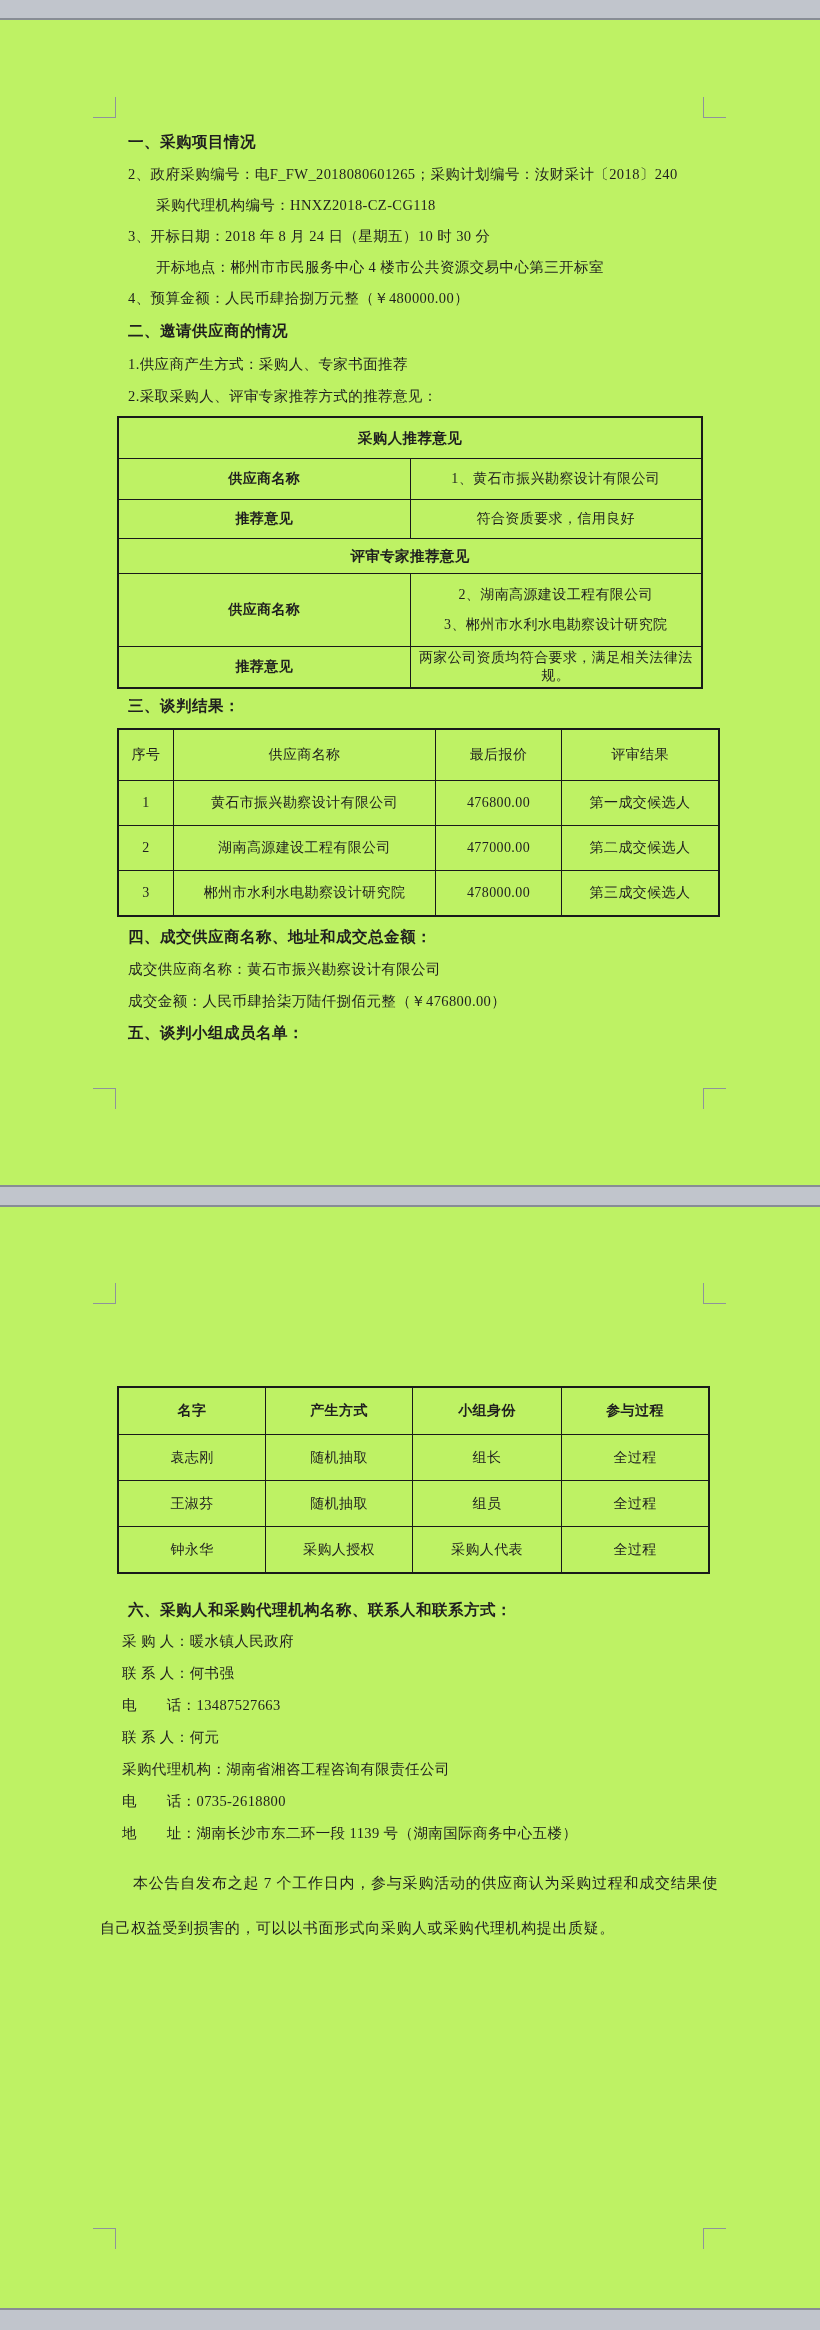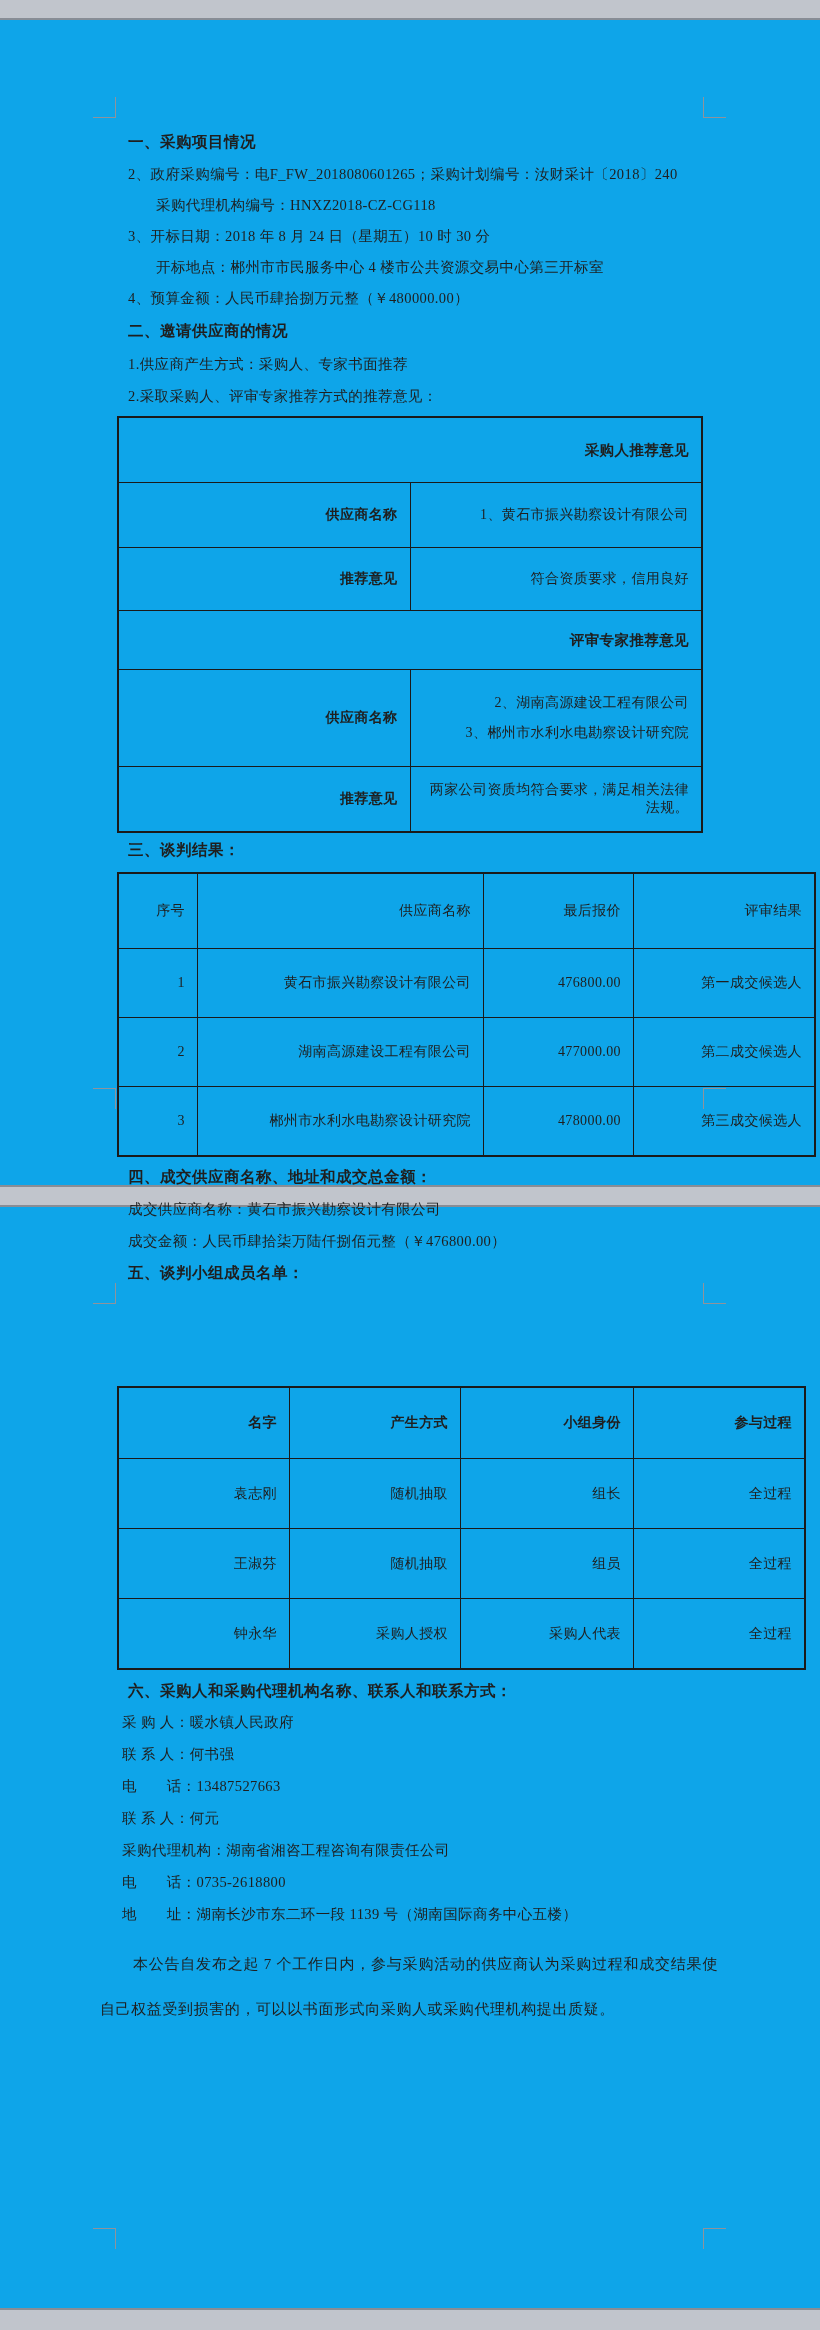--- a/index.html
+++ b/index.html
@@ -1,17 +1,17 @@
 <!DOCTYPE html>
 <html><head>
 <meta charset="utf-8">
 <style>
   html,body{margin:0;padding:0;background:#ffffff;}
   #screen{
-    position:relative;width:820px;height:2330px;background:#0ea5e9;overflow:hidden;
+    position:relative;width:820px;height:2330px;background:#bef264;overflow:hidden;
     font-family:"Liberation Serif","DejaVu Serif",serif;color:#1f1f1f;
   }
   .band{position:absolute;left:0;width:820px;background:#c1c5cc;}
   .band-top{top:0;height:18px;border-bottom:2px solid #888d95;}
   .band-mid{top:1185px;height:18px;border-top:2px solid #888d95;border-bottom:2px solid #888d95;}
   .band-bottom{top:2308px;height:22px;border-top:2px solid #888d95;}
   
   .mark{position:absolute;width:22px;height:20px;}
   .m-tl{border-right:1px solid #8f939b;border-bottom:1px solid #8f939b;}
   .m-tr{border-left:1px solid #8f939b;border-bottom:1px solid #8f939b;}
@@ -20,21 +20,21 @@
   .content{position:absolute;left:117px;width:586px;}
   .hd{font-weight:bold;font-size:15.5px;height:34px;line-height:34px;padding-left:11px;letter-spacing:0.5px;}
   .hd2{height:32px;line-height:32px;}
   .l{font-size:14.5px;height:31px;line-height:31px;padding-left:11px;letter-spacing:0.4px;}
   .l32{height:32px;line-height:32px;}
   .sub{padding-left:39px;}
   .p2l{padding-left:5px;}
   table{border-collapse:collapse;table-layout:fixed;width:586px;}
   table,td{border:1px solid #1a1a1a;}
   table{border-width:2px;}
-  td{font-size:14px;text-align:right;vertical-align:middle;letter-spacing:0.4px;padding:12px;}
+  td{font-size:14px;text-align:center;vertical-align:middle;letter-spacing:0.4px;padding:0;}
   .t-lab{font-weight:bold;}
   .t1{margin-top:4px;}
   .t1 .r-head td{font-weight:bold;font-size:14.5px;}
   .t2{margin-top:6px;width:596px;}
   .t3 td{height:45px;}
   .t3 .r-head td{font-weight:bold;}
   .twoLine div{line-height:30px;}
   .closing{margin-left:-17px;width:618px;font-size:15px;line-height:45px;
            text-indent:2.2em;letter-spacing:0.6px;margin-top:12px;text-align:justify;}
   .mt14{}
@@ -162,21 +162,21 @@
       </tr>
       <tr>
         <td>钟永华</td>
         <td>采购人授权</td>
         <td>采购人代表</td>
         <td>全过程</td>
       </tr>
     </tbody>
       </table>
 
-    <div class="hd" style="margin-top:6px;height:30px;line-height:30px;">六、采购人和采购代理机构名称、联系人和联系方式：</div>
+    <div class="hd" style="margin-top:21px;height:30px;line-height:30px;">六、采购人和采购代理机构名称、联系人和联系方式：</div>
     <div class="l l32 p2l">采 购 人：暖水镇人民政府</div>
     <div class="l l32 p2l">联 系 人：何书强</div>
     <div class="l l32 p2l">电　　话：13487527663</div>
     <div class="l l32 p2l">联 系 人：何元</div>
     <div class="l l32 p2l">采购代理机构：湖南省湘咨工程咨询有限责任公司</div>
     <div class="l l32 p2l">电　　话：0735-2618800</div>
     <div class="l l32 p2l mt14">地　　址：湖南长沙市东二环一段 1139 号（湖南国际商务中心五楼）</div>
 
     <div class="closing">本公告自发布之起 7 个工作日内，参与采购活动的供应商认为采购过程和成交结果使自己权益受到损害的，可以以书面形式向采购人或采购代理机构提出质疑。</div>
   </div>

